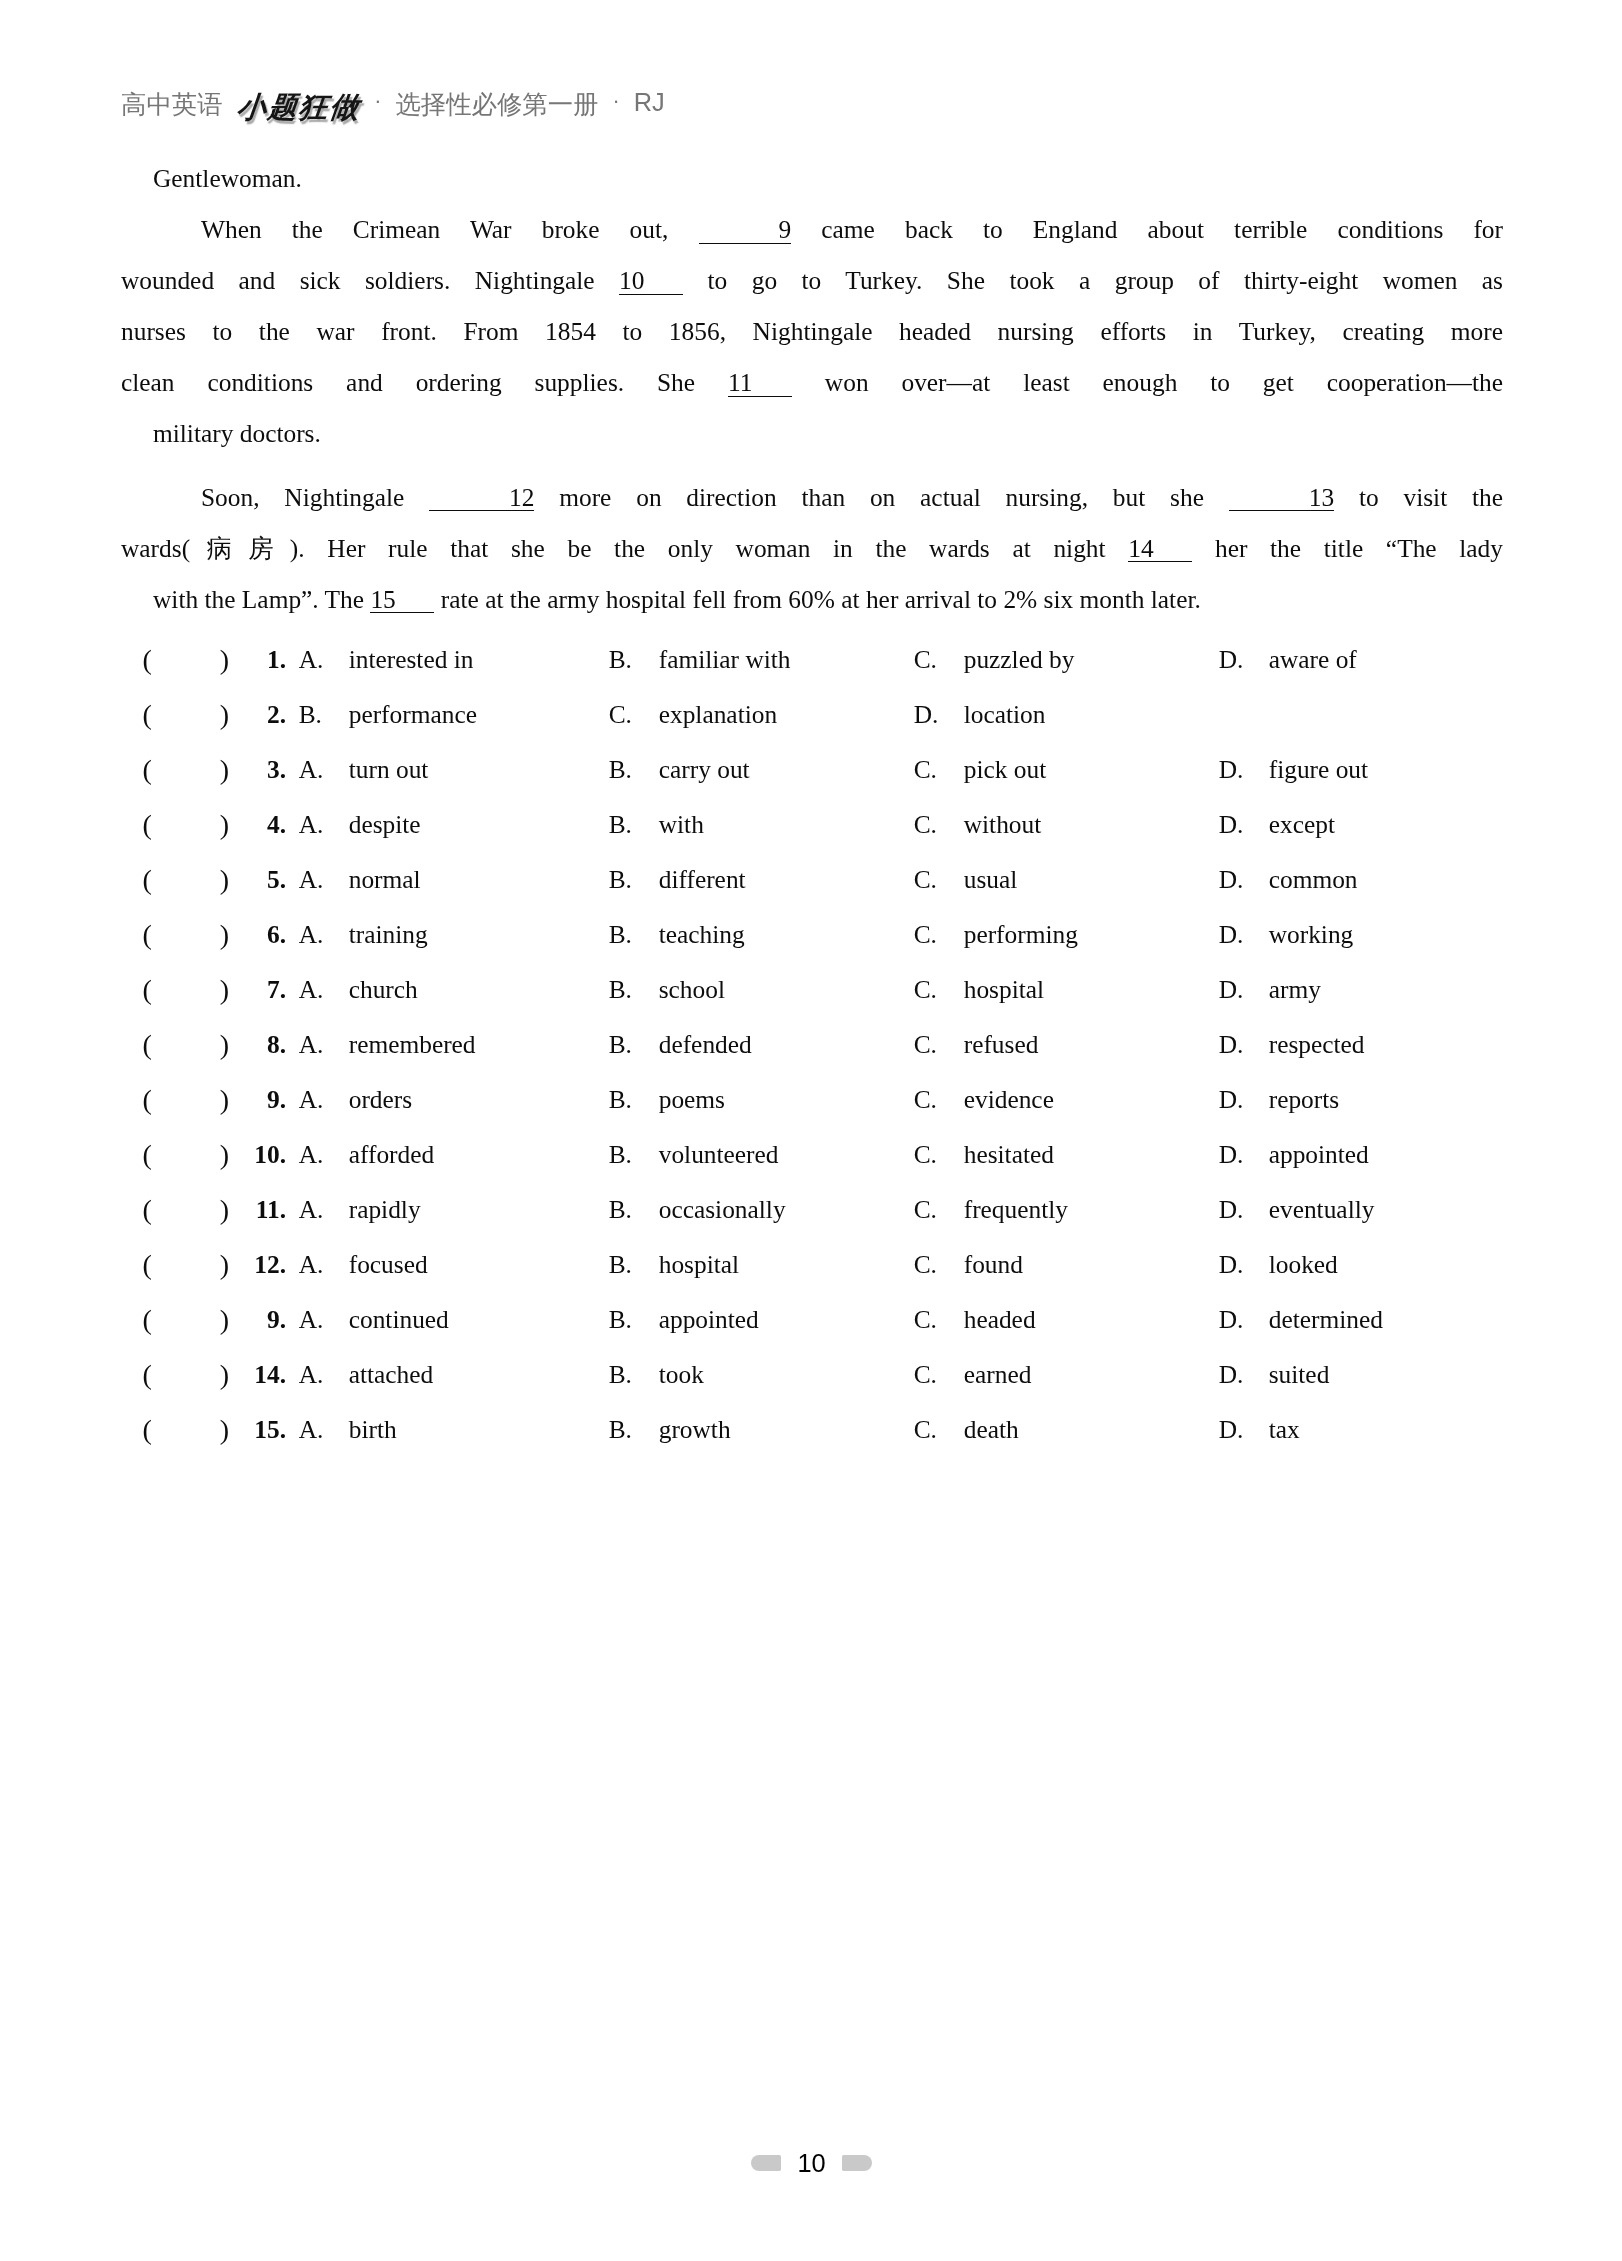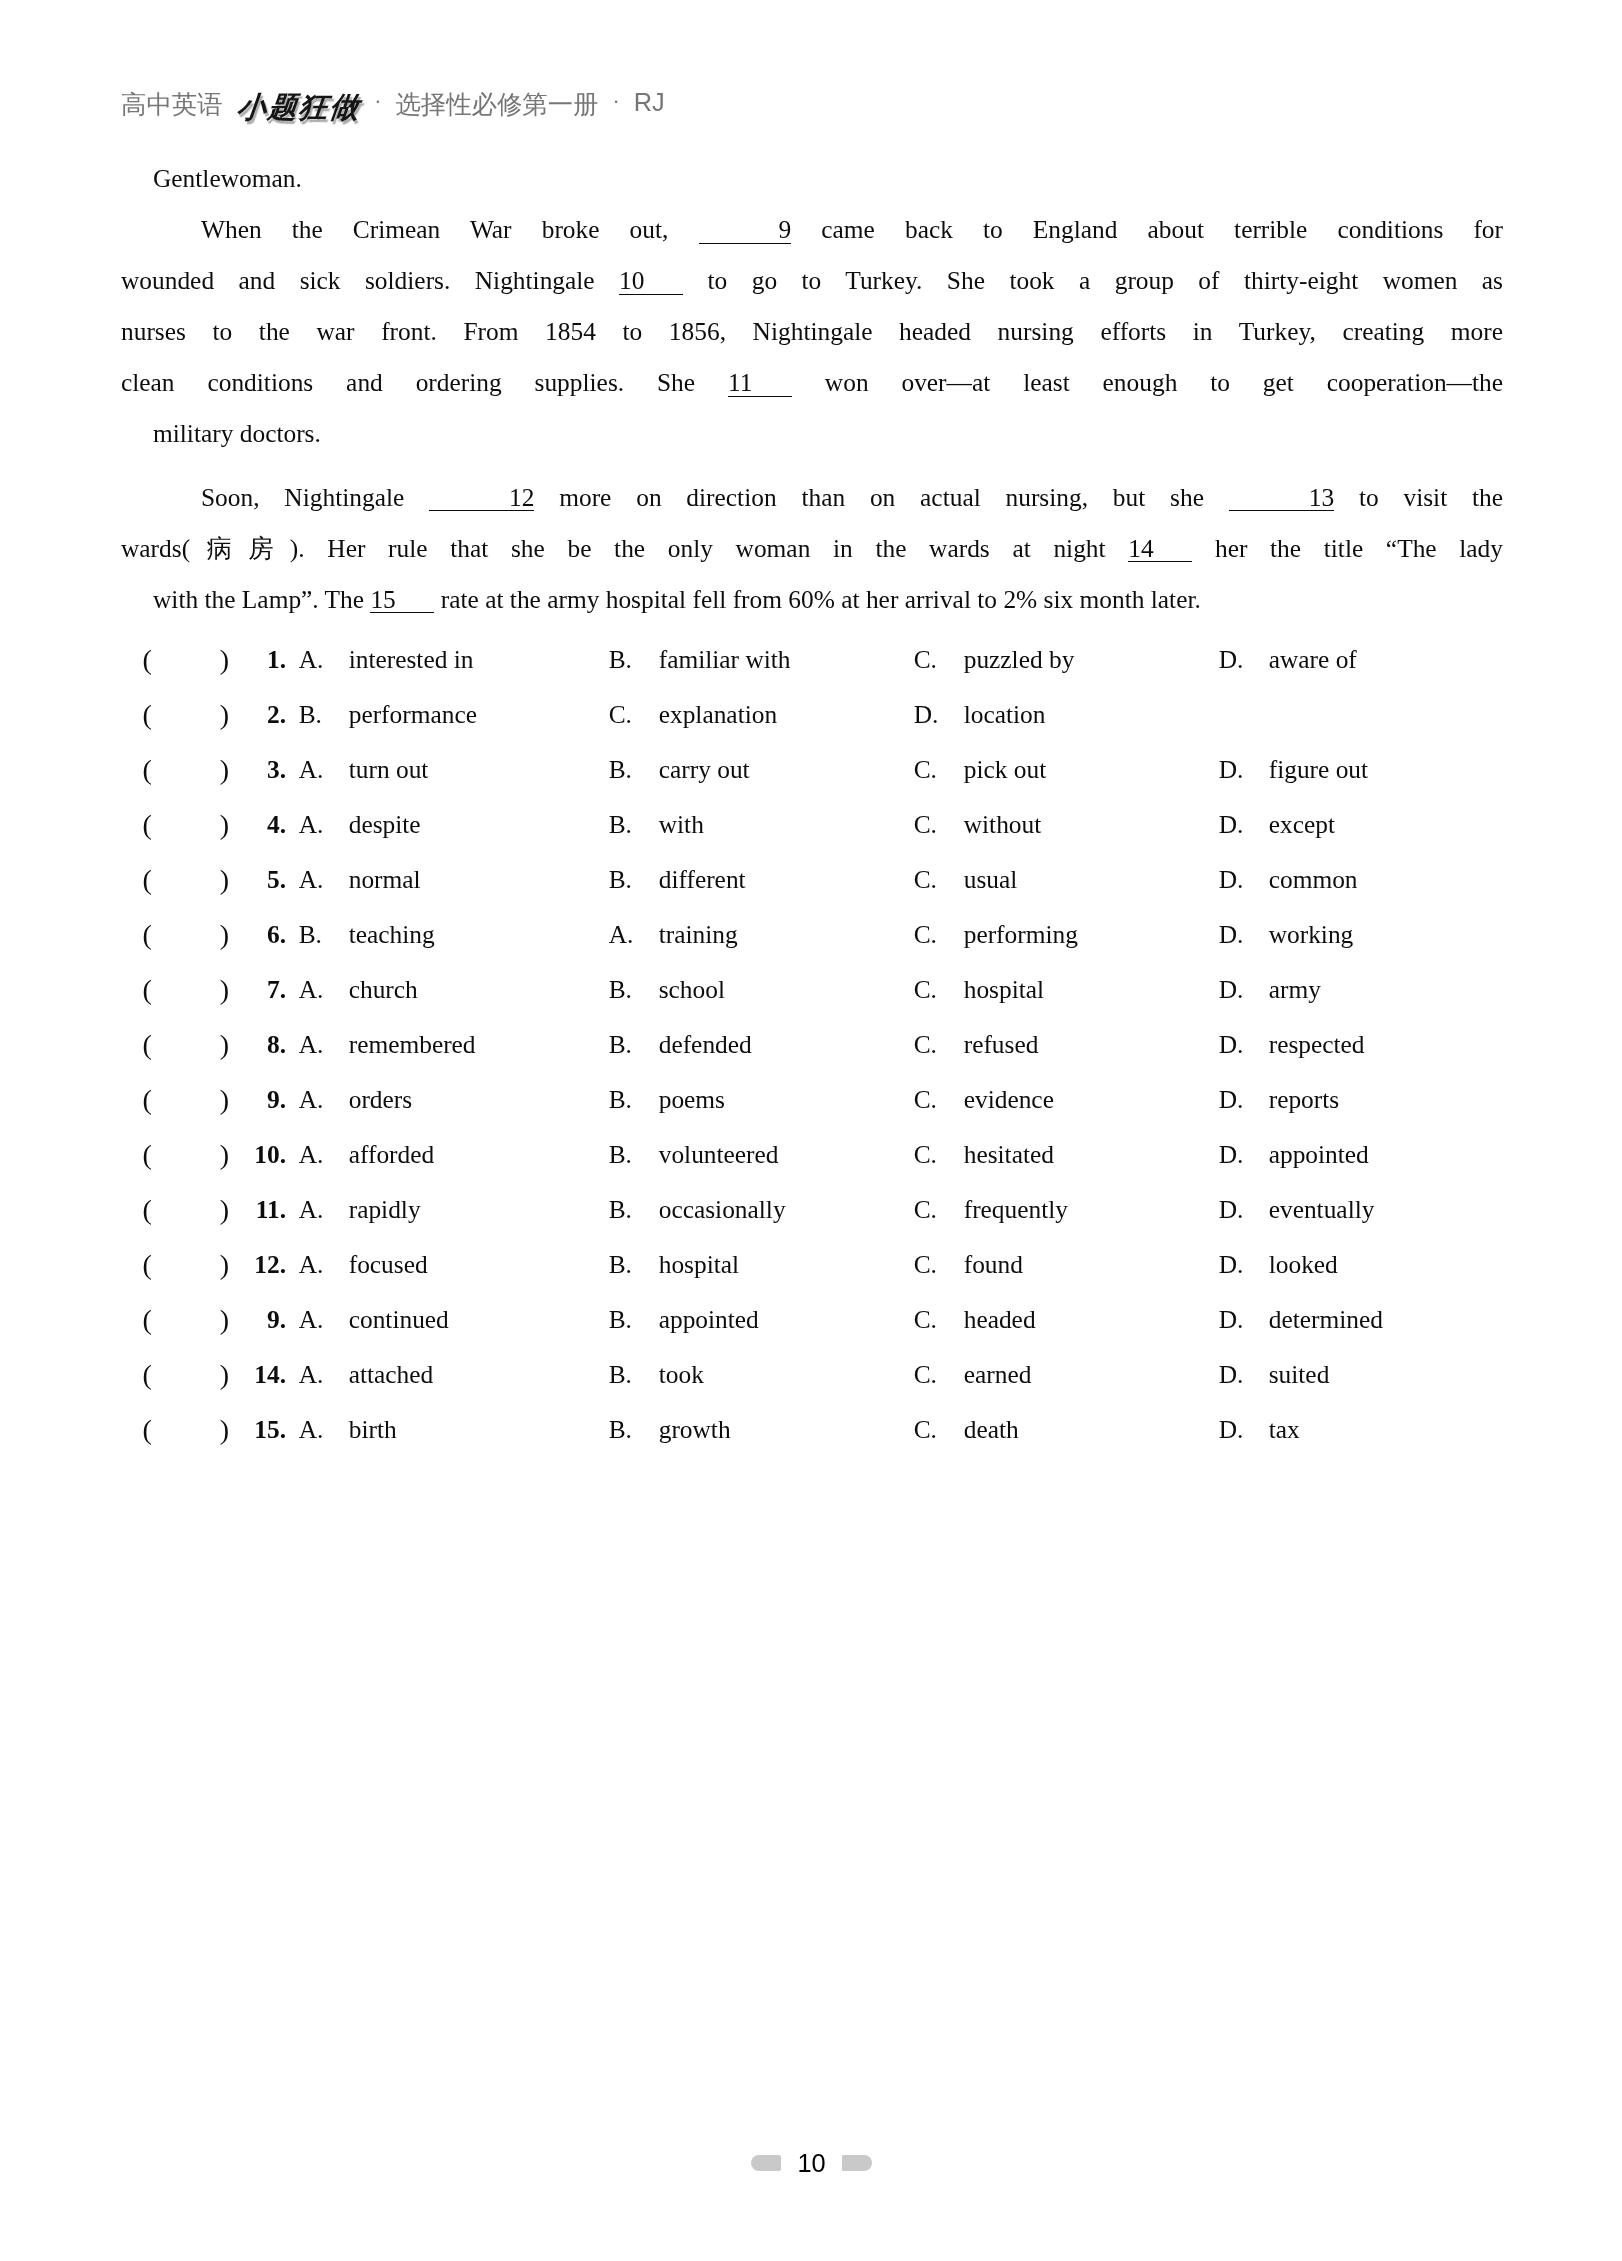--- a/index.html
+++ b/index.html
@@ -193,22 +193,22 @@
         <span class="q-opt"><span class="q-letter">B.</span><span>different</span></span>
         <span class="q-opt"><span class="q-letter">C.</span><span>usual</span></span>
         <span class="q-opt"><span class="q-letter">D.</span><span>common</span></span>
       </div>
       <div class="q-row">
         <span class="q-paren">
           <span>(</span>
           <span>)</span>
         </span>
         <span class="q-num">6.</span>
+        <span class="q-opt"><span class="q-letter">A.</span><span>training</span></span>
         <span class="q-opt"><span class="q-letter">B.</span><span>teaching</span></span>
-        <span class="q-opt"><span class="q-letter">A.</span><span>training</span></span>
         <span class="q-opt"><span class="q-letter">C.</span><span>performing</span></span>
         <span class="q-opt"><span class="q-letter">D.</span><span>working</span></span>
       </div>
       <div class="q-row">
         <span class="q-paren">
           <span>(</span>
           <span>)</span>
         </span>
         <span class="q-num">7.</span>
         <span class="q-opt"><span class="q-letter">A.</span><span>church</span></span>

